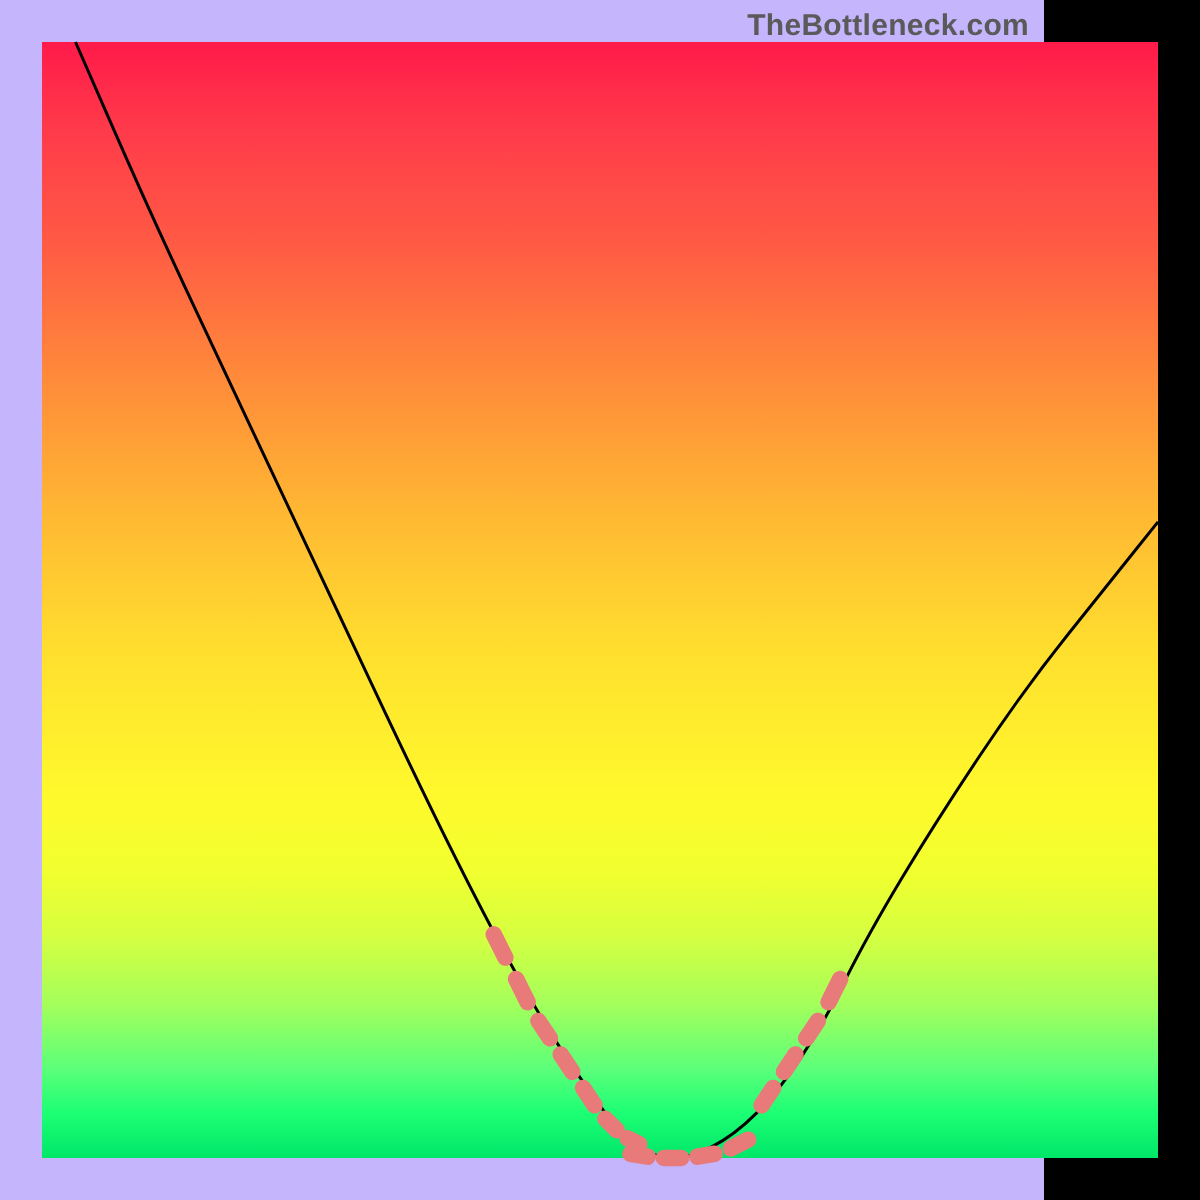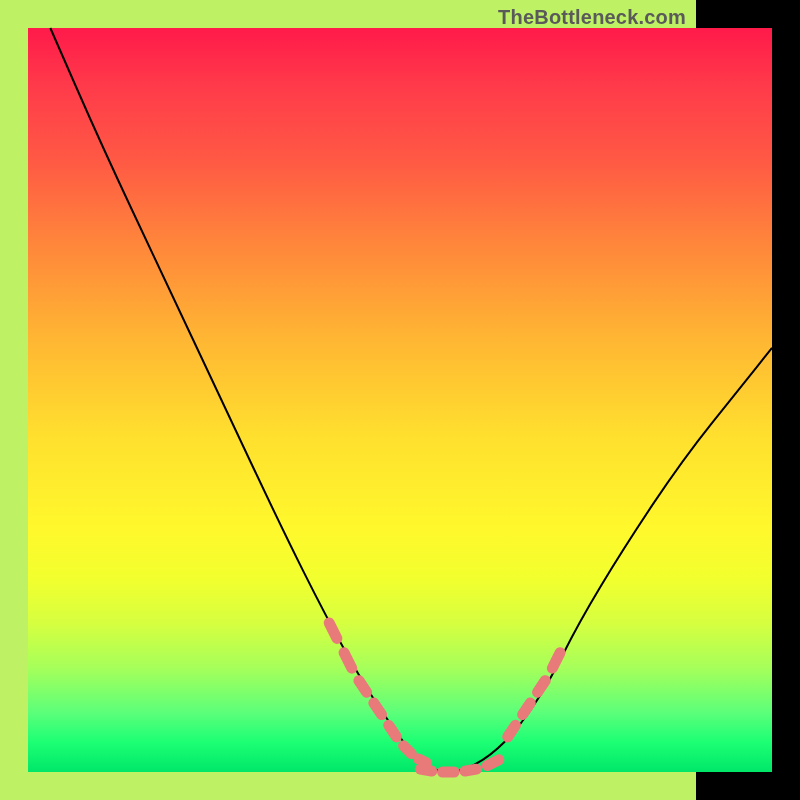--- a/index.html
+++ b/index.html
@@ -1,21 +1,21 @@
 <!DOCTYPE html>
 <html><head>
 <meta charset="utf-8">
 <style>
   * { margin: 0; padding: 0; box-sizing: border-box; }
   html, body { width: 800px; height: 800px; overflow: hidden; background: #000; }
   .frame {
     position: relative;
     width: 696px;
     height: 800px;
-    background: #bef264;
+    background: #c4b5fd;
   }
   .plot-area {
     position: absolute;
     left: 28px;
     top: 28px;
     width: 744px;
     height: 744px;
     background: linear-gradient(to bottom,
       #ff1a4a 0%,
       #ff3b4a 8%,

